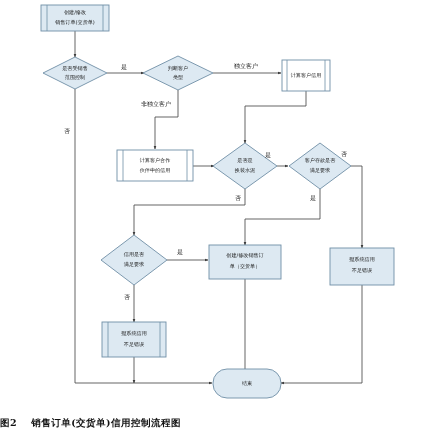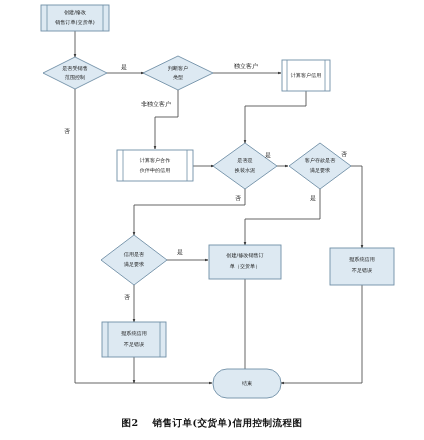--- a/index.html
+++ b/index.html
@@ -23,21 +23,21 @@
     font-family:"DejaVu Sans","Liberation Sans",sans-serif;
     font-size:6px;
     fill:#111;
     text-anchor:middle;
     dominant-baseline:middle;
   }
   .caption{
     position:absolute;
     left:0;right:0;
     top:417px;
-    text-align:center;
+    text-align:left;
     font-family:"DejaVu Serif","Liberation Serif",serif;
     font-size:9.5px;
     font-weight:bold;
     letter-spacing:.5px;
     color:#111;
   }
   .caption .cap-num{margin-right:14px;}
 </style>
 </head>
 <body>

